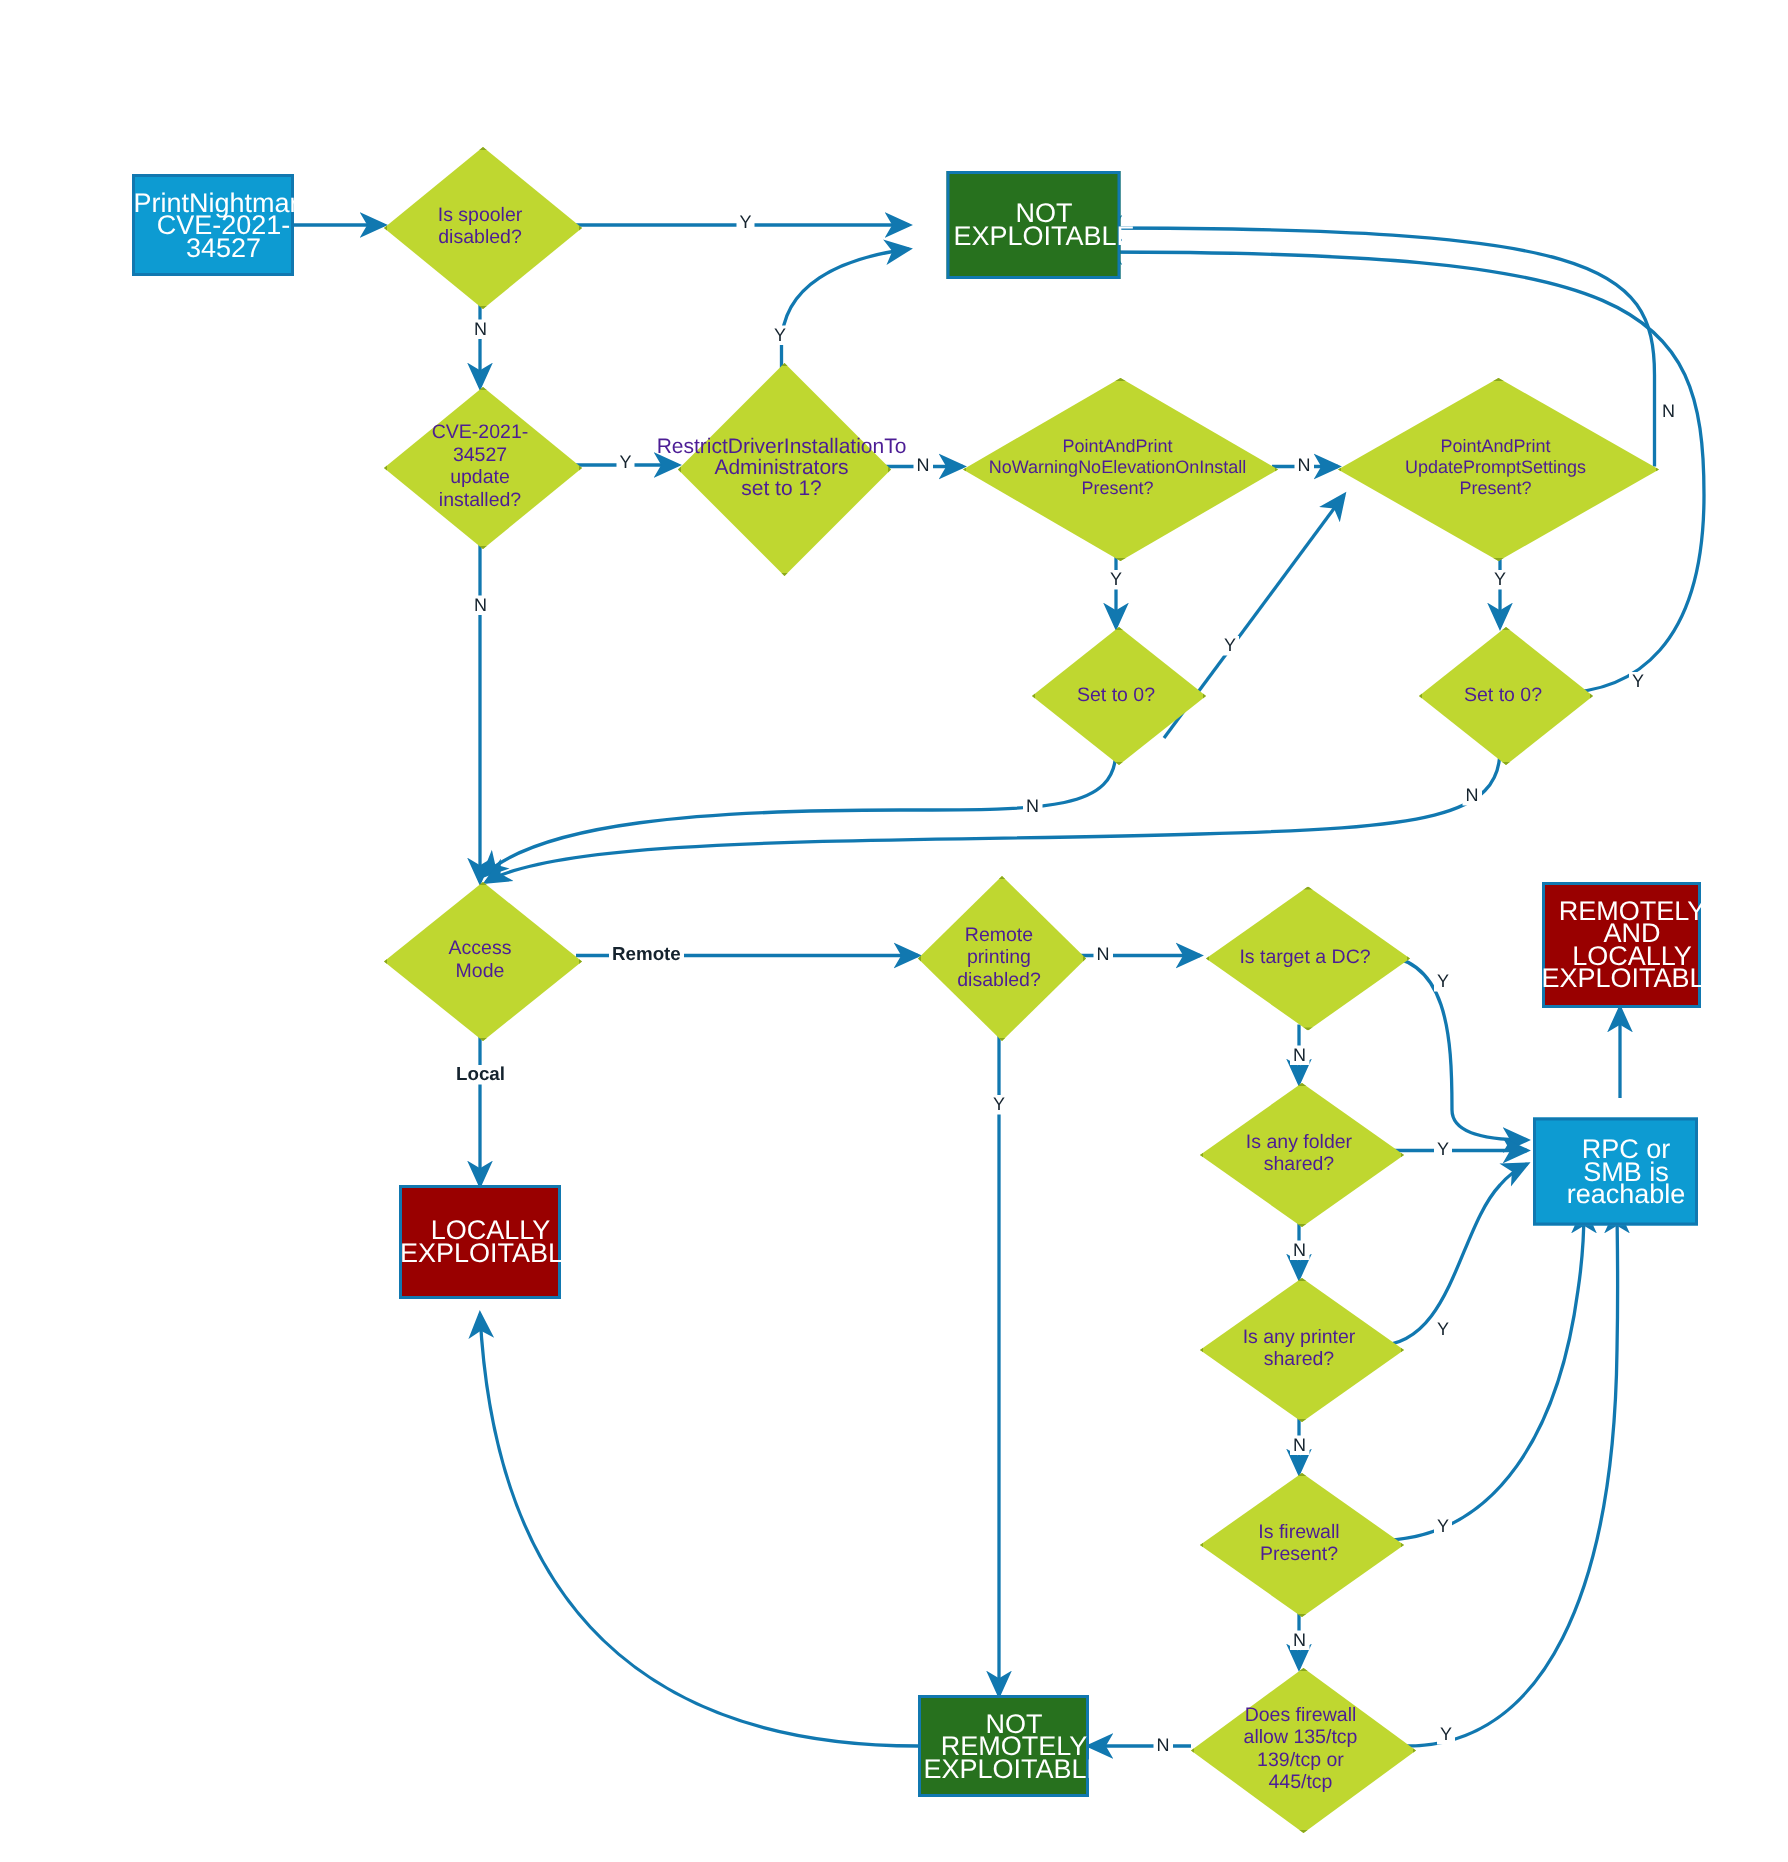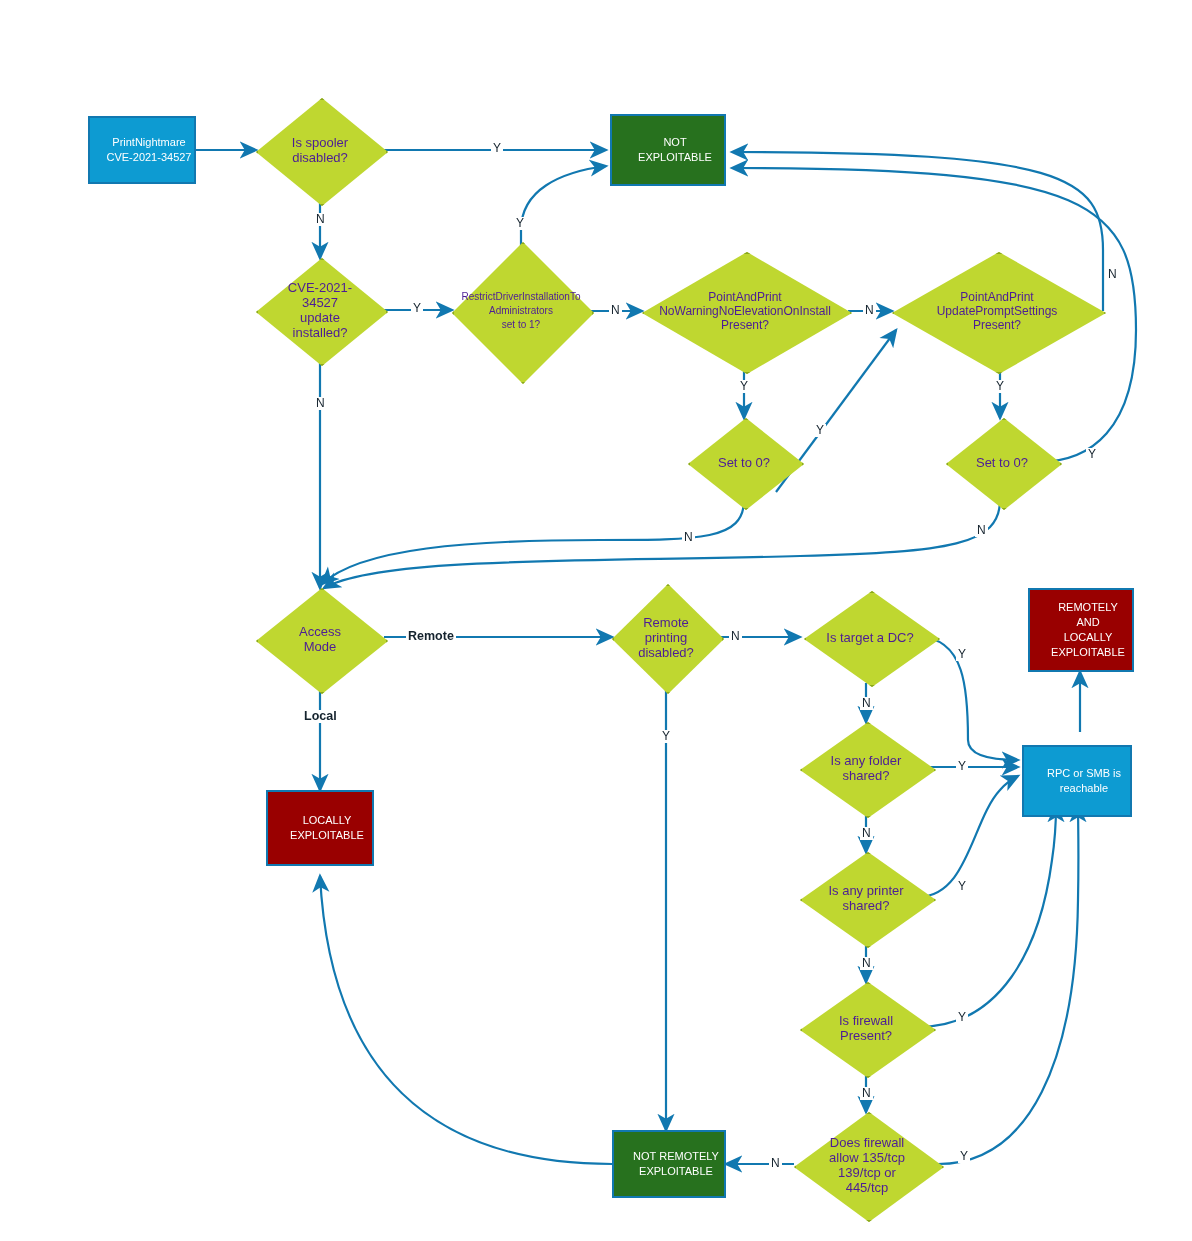--- a/index.html
+++ b/index.html
@@ -1,20 +1,20 @@
 <!DOCTYPE html>
 <html><head>
 <meta charset="utf-8">
 <style>
   html,body{margin:0;padding:0;background:#ffffff;}
   body{font-family:"Liberation Sans", sans-serif;}
   #stage{position:relative;width:1192px;height:1241px;overflow:hidden;background:#fff;}
   svg#wires{position:absolute;left:0;top:0;width:1192px;height:1241px;}
   .node{position:absolute;box-sizing:border-box;display:flex;align-items:center;justify-content:center;text-align:center;}
-  .term{border:2px solid #1178b0;color:#ffffff;font-size:11px;line-height:15px;font-weight:400;padding-left:14px;}
+  .term{border:2px solid #1178b0;color:#ffffff;font-size:18px;line-height:15px;font-weight:400;padding-left:14px;}
   .term.start{background:#0d9bd2;}
   .term.green{background:#27711e;}
   .term.red{background:#990000;}
   .term.blue{background:#0d9bd2;}
   .diamond{color:#4c1d95;font-size:13px;line-height:15px;}
   .diamond .dshape{position:absolute;left:0;top:0;width:100%;height:100%;background:#bfd730;
      border:2px solid #8aa81e;
      clip-path:polygon(50% 0%,100% 50%,50% 100%,0% 50%);}
   .diamond .dlabel{position:relative;z-index:2;padding:0 4px;white-space:pre-line;}
   .elabel{position:absolute;font-size:12px;color:#15232e;background:#ffffff;
@@ -102,34 +102,34 @@
     <span style="white-space:pre-line">PrintNightmare
 CVE-2021-34527</span>
   </div>
 
   <div class="node diamond" style="left:256px;top:98px;width:128px;height:104px;">
     <span class="dshape"></span>
     <span class="dlabel">Is spooler
 disabled?</span>
   </div>
 
-  <div class="node term green" style="left:610px;top:114px;width:116px;height:72px;">
+  <div class="node term green" style="left:631px;top:114px;width:116px;height:72px;">
     <span style="white-space:pre-line">NOT
 EXPLOITABLE</span>
   </div>
 
   <div class="node diamond" style="left:256px;top:258px;width:128px;height:104px;">
     <span class="dshape"></span>
     <span class="dlabel">CVE-2021-
 34527
 update
 installed?</span>
   </div>
 
-  <div class="node diamond" style="left:452px;top:242px;width:138px;height:138px;font-size:10px;line-height:14px;">
+  <div class="node diamond" style="left:452px;top:242px;width:138px;height:138px;font-size:14px;line-height:14px;">
     <span class="dshape"></span>
     <span class="dlabel" style="width:170px;">RestrictDriverInstallationTo
 Administrators
 set to 1?</span>
   </div>
 
   <div class="node diamond" style="left:642px;top:252px;width:206px;height:118px;font-size:12px;line-height:14px;">
     <span class="dshape"></span>
     <span class="dlabel" style="width:190px;">PointAndPrint
 NoWarningNoElevationOnInstall

